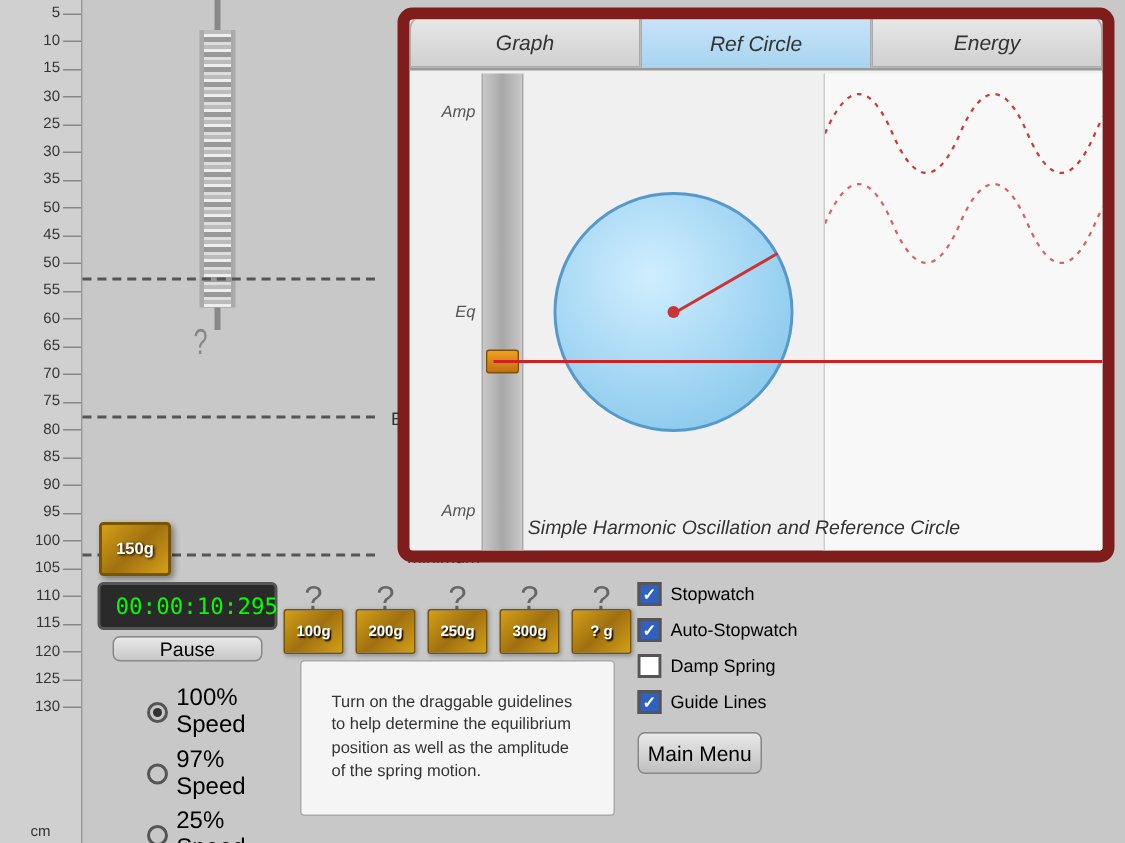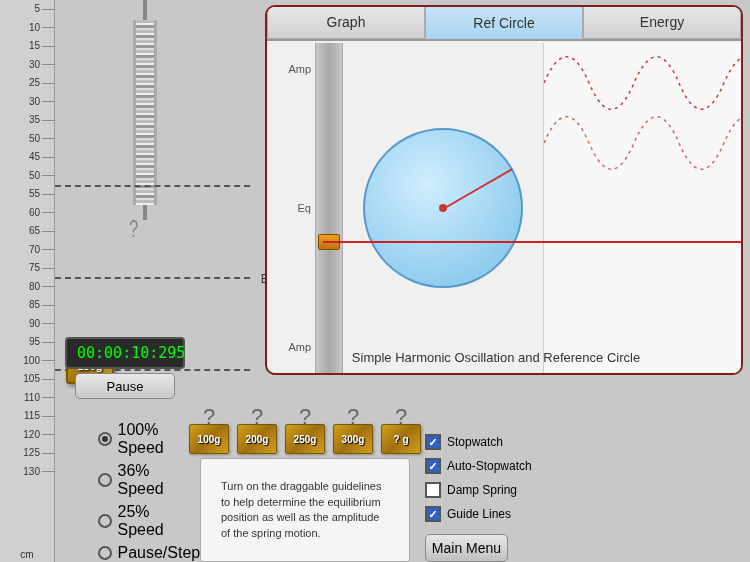--- a/index.html
+++ b/index.html
@@ -107,23 +107,24 @@
     }
 
     
     .main-display {
       position: absolute;
       left: 265px;
       top: 5px;
       width: 478px;
       height: 370px;
       background: #f0f0f0;
-      border: 2px solid #7f1d1d;
+      border: 8px solid #7f1d1d;
       border-radius: 10px;
       overflow: hidden;
+      font-style: italic;
     }
 
     
     .tab-bar {
       position: absolute;
       top: -2px;
       left: 0;
       right: 0;
       height: 36px;
       display: flex;
@@ -217,21 +218,20 @@
     }
 
     
     .controls-area {
       position: absolute;
       left: 55px;
       top: 380px;
       right: 0;
       bottom: 0;
       display: flex;
-      align-items: flex-end;
     }
 
     
     .timer-section {
       width: 140px;
       display: flex;
       flex-direction: column;
       align-items: center;
       padding-top: 8px;
       gap: 4px;
@@ -602,21 +602,21 @@
     <div class="ctrl-btn">Pause</div>
     <div style="height:6px;"></div>
 
     <div class="speed-section">
       <div class="radio-item">
         <div class="radio-circle selected"></div>
         <span>100% Speed</span>
       </div>
       <div class="radio-item">
         <div class="radio-circle"></div>
-        <span>36% Speed</span>
+        <span>97% Speed</span>
       </div>
       <div class="radio-item">
         <div class="radio-circle"></div>
         <span>25% Speed</span>
       </div>
       <div class="radio-item">
         <div class="radio-circle"></div>
         <span>Pause/Step</span>
       </div>
     </div>

